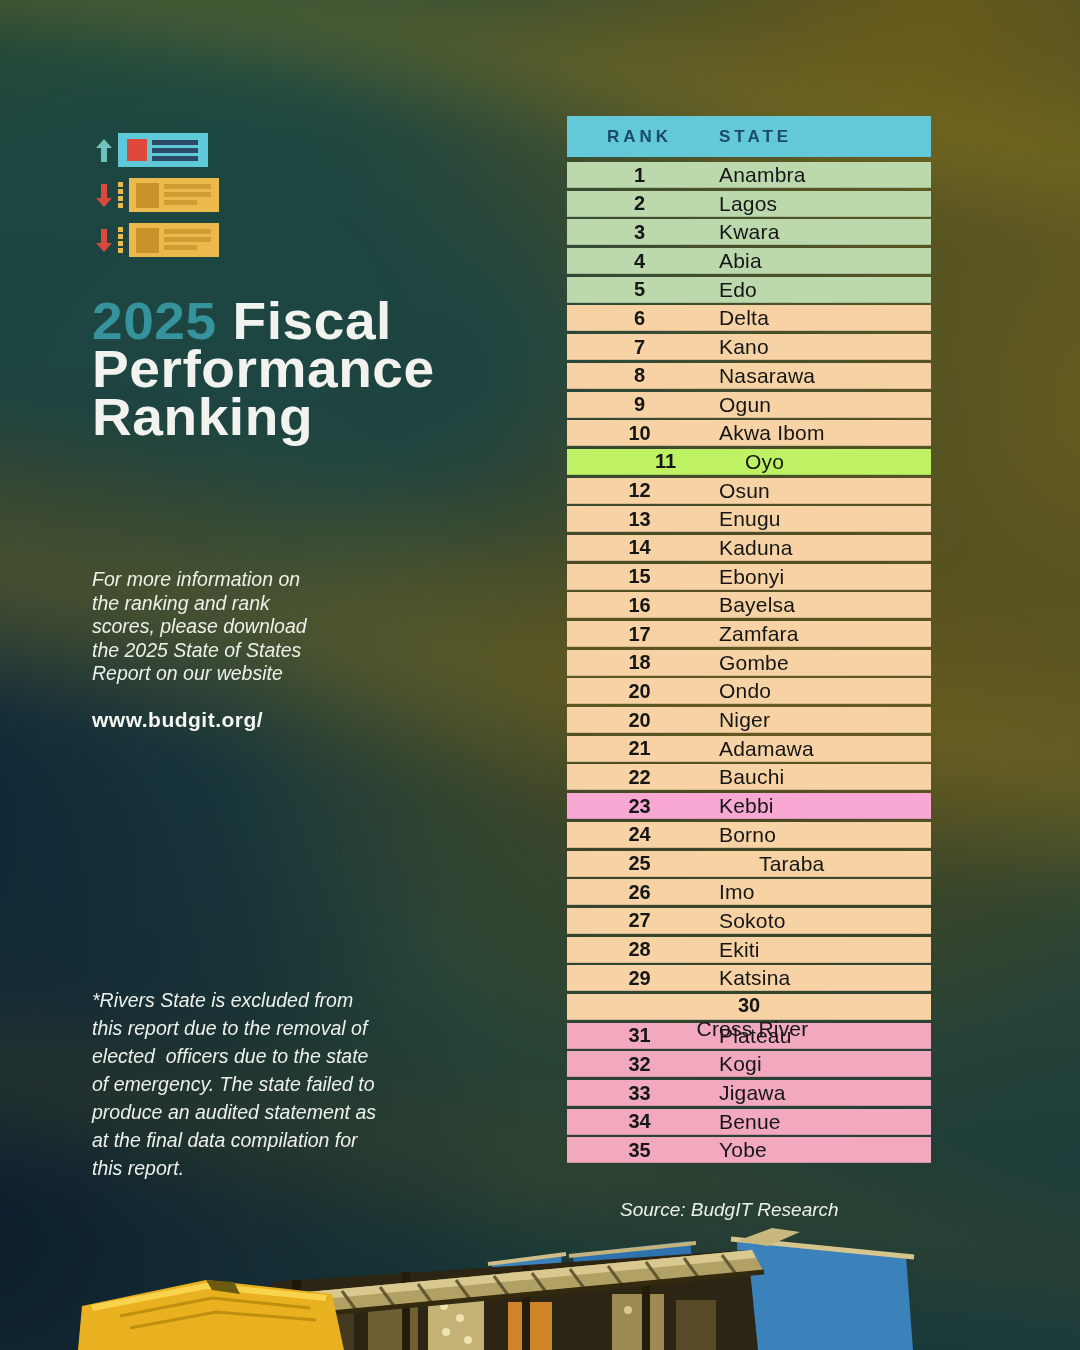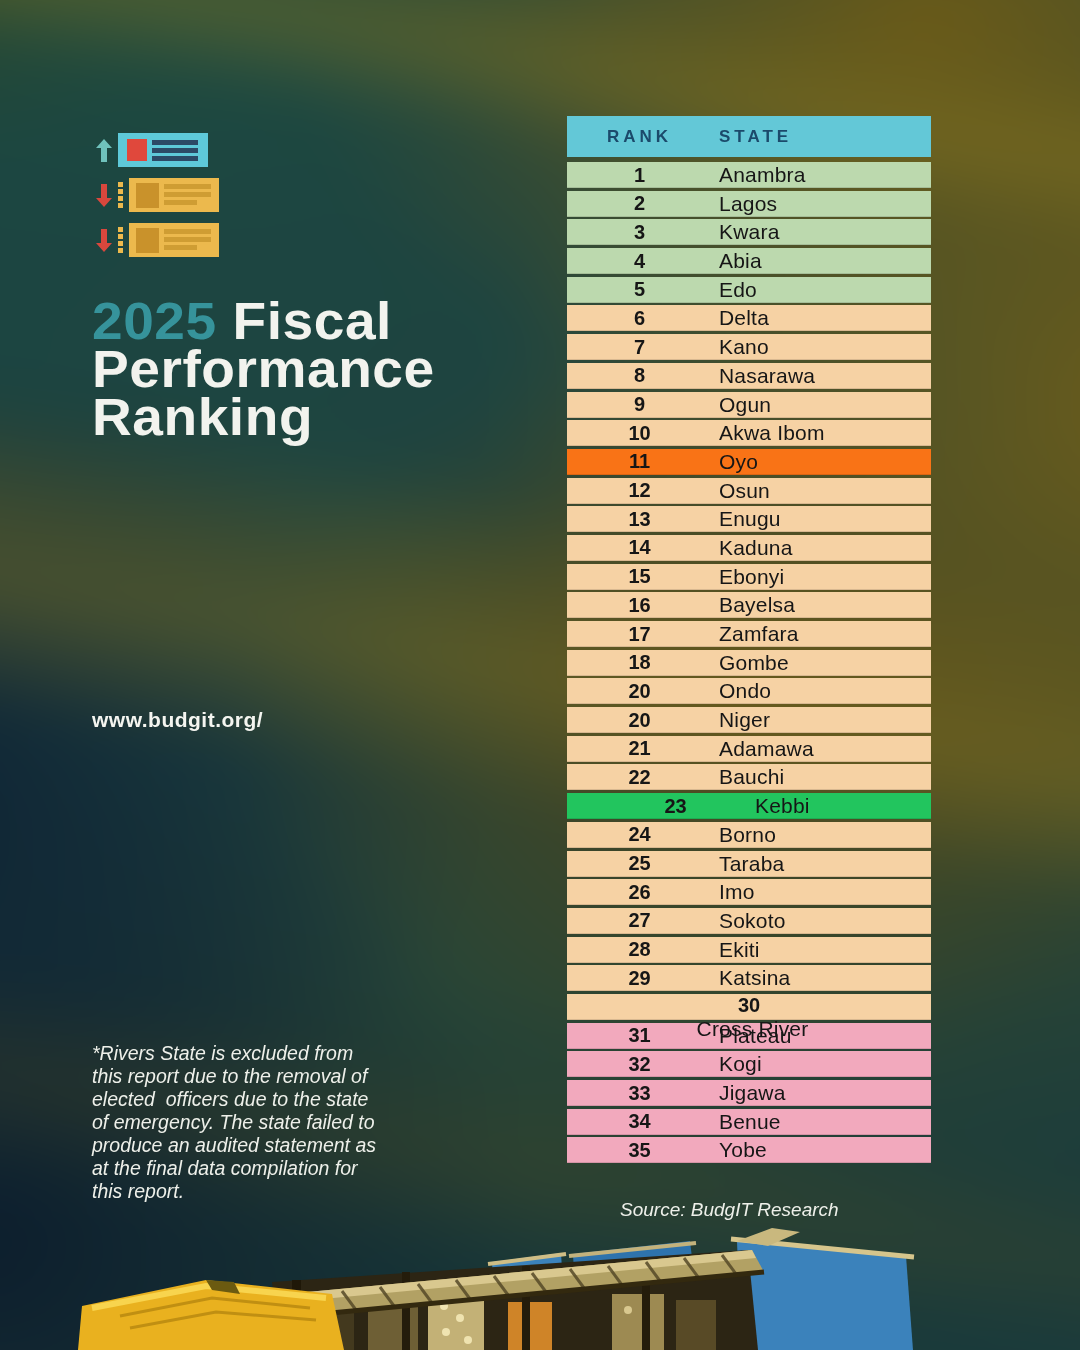--- a/index.html
+++ b/index.html
@@ -47,21 +47,21 @@
   .card.yellow .bars i:nth-child(3){top:22px;width:33px;}
 
   
   .title{position:absolute;left:92px;top:298px;margin:0;font-size:51px;line-height:48px;font-weight:bold;
     color:#f2f3ee;letter-spacing:0.5px;transform:scaleX(1.08);transform-origin:left top;}
   .t-year{color:var(--title_accent);}
 
   .info{position:absolute;left:92px;top:568px;margin:0;width:300px;font-size:19.5px;line-height:23.5px;
     font-style:italic;color:#eef0ea;white-space:pre-wrap;}
   .website{position:absolute;left:92px;top:708px;margin:0;font-size:21px;font-weight:bold;color:#f4f5f0;letter-spacing:0.5px;}
-  .footnote{position:absolute;left:92px;top:1042px;margin:0;width:320px;font-size:19.5px;line-height:23px;
+  .footnote{position:absolute;left:92px;top:986px;margin:0;width:320px;font-size:19.5px;line-height:28px;
     font-style:italic;color:#eef0ea;white-space:pre-wrap;}
   .source{position:absolute;left:620px;top:1199px;margin:0;font-size:19px;font-style:italic;color:#eef0ea;}
 
   
   .rtable{position:absolute;left:567px;top:116px;width:364px;}
   .thead{height:41px;background:var(--header_bg);display:flex;align-items:center;margin-bottom:5px;
     color:var(--header_text);font-weight:bold;font-size:17px;letter-spacing:4px;}
   .h-rank{width:145px;text-align:center;}
   .h-state{padding-left:7px;}
   .row{height:26px;display:flex;align-items:center;margin-bottom:2.7px;color:#161616;
@@ -132,20 +132,25 @@
             <i></i>
             <i></i>
             <i></i>
           </div>
       </div>
     </div>
   </div>
 
   <h1 class="title"><span class="t-year">2025</span> <span>Fiscal</span><br><span>Performance</span><br><span>Ranking</span></h1>
 
+  <p class="info">For more information on
+the ranking and rank
+scores, please download
+the 2025 State of States
+Report on our website</p>
   <p class="website">www.budgit.org/</p>
   <p class="footnote">*Rivers State is excluded from
 this report due to the removal of
 elected  officers due to the state
 of emergency. The state failed to
 produce an audited statement as
 at the final data compilation for
 this report.</p>
 
   <div class="rtable">
@@ -197,21 +202,21 @@
   <div class="row" style="background: rgb(246, 210, 164);">
     <span class="rank">9</span>
     <span class="state">Ogun</span>
   </div>
 
   <div class="row" style="background: rgb(246, 210, 164);">
     <span class="rank">10</span>
     <span class="state">Akwa Ibom</span>
   </div>
 
-  <div class="row" style="background: #f97316;">
+  <div class="row" style="background: #bef264; padding-left: 26px;">
     <span class="rank">11</span>
     <span class="state">Oyo</span>
   </div>
 
   <div class="row" style="background: rgb(246, 210, 164);">
     <span class="rank">12</span>
     <span class="state">Osun</span>
   </div>
 
   <div class="row" style="background: rgb(246, 210, 164);">
@@ -257,31 +262,31 @@
   <div class="row" style="background: rgb(246, 210, 164);">
     <span class="rank">21</span>
     <span class="state">Adamawa</span>
   </div>
 
   <div class="row" style="background: rgb(246, 210, 164);">
     <span class="rank">22</span>
     <span class="state">Bauchi</span>
   </div>
 
-  <div class="row" style="background: #22c55e; padding-left: 36px;">
+  <div class="row" style="background: #f9a8d4;">
     <span class="rank">23</span>
     <span class="state">Kebbi</span>
   </div>
 
   <div class="row" style="background: rgb(246, 210, 164);">
     <span class="rank">24</span>
     <span class="state">Borno</span>
   </div>
 
-  <div class="row" style="background: rgb(246, 210, 164);">
+  <div class="row" style="background: rgb(246, 210, 164); gap: 40px;">
     <span class="rank">25</span>
     <span class="state">Taraba</span>
   </div>
 
   <div class="row" style="background: rgb(246, 210, 164);">
     <span class="rank">26</span>
     <span class="state">Imo</span>
   </div>
 
   <div class="row" style="background: rgb(246, 210, 164);">

